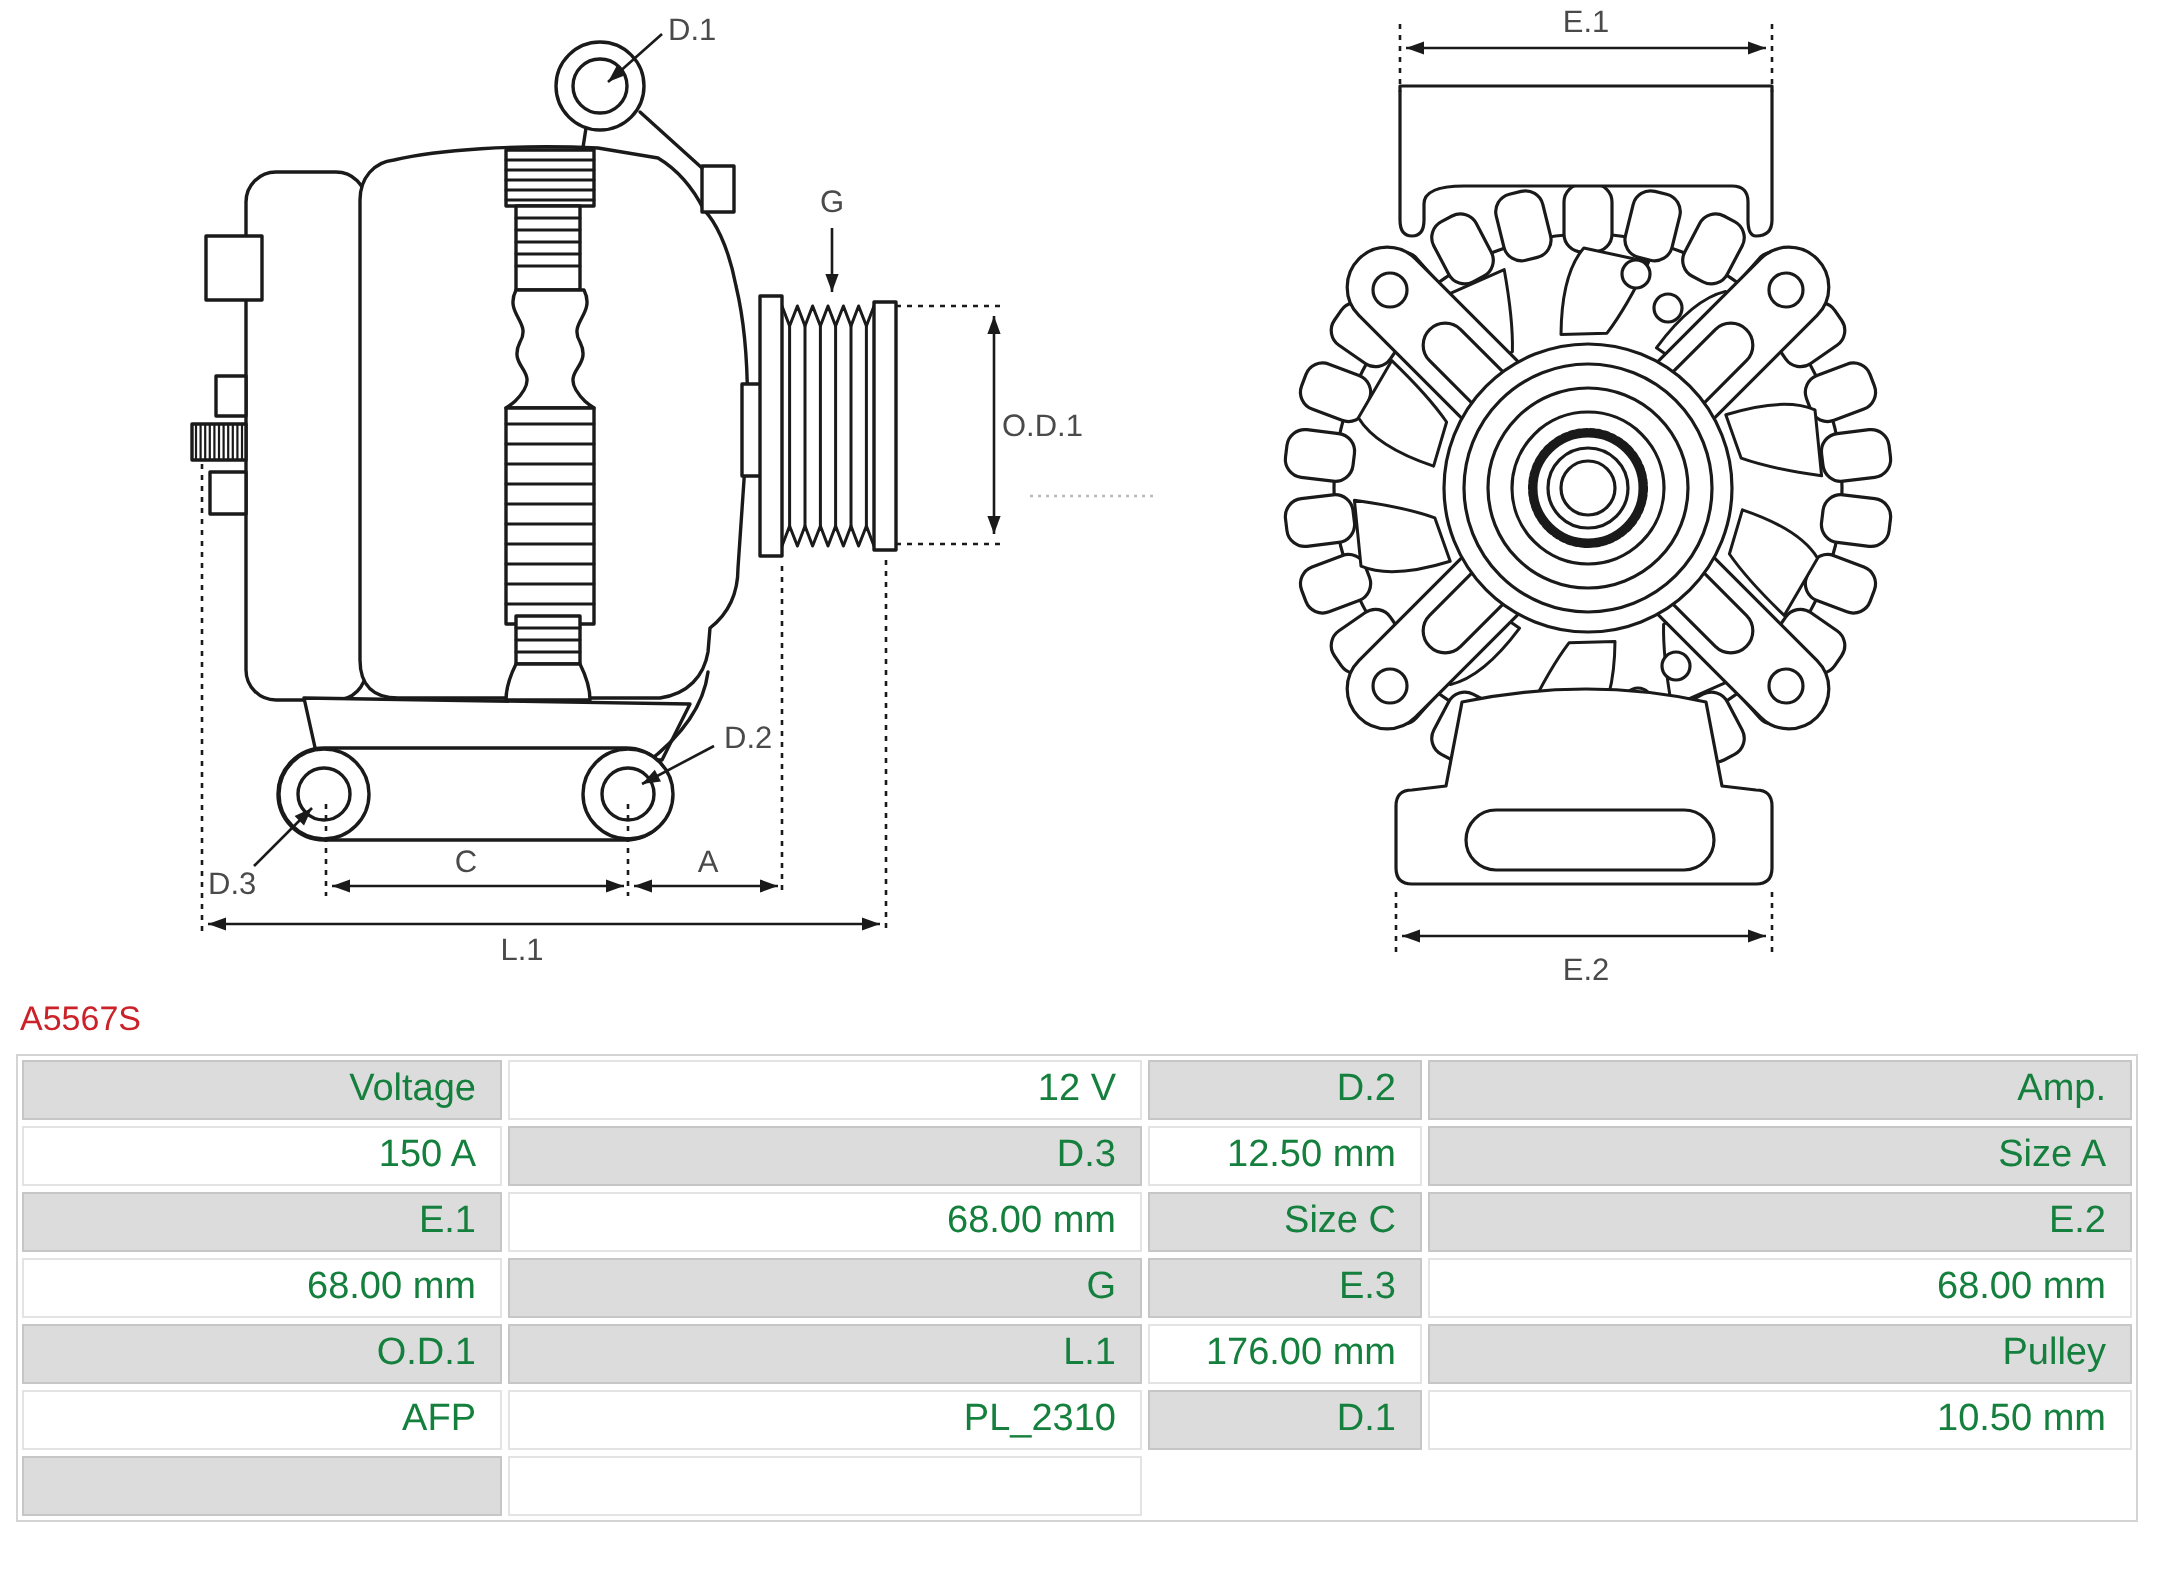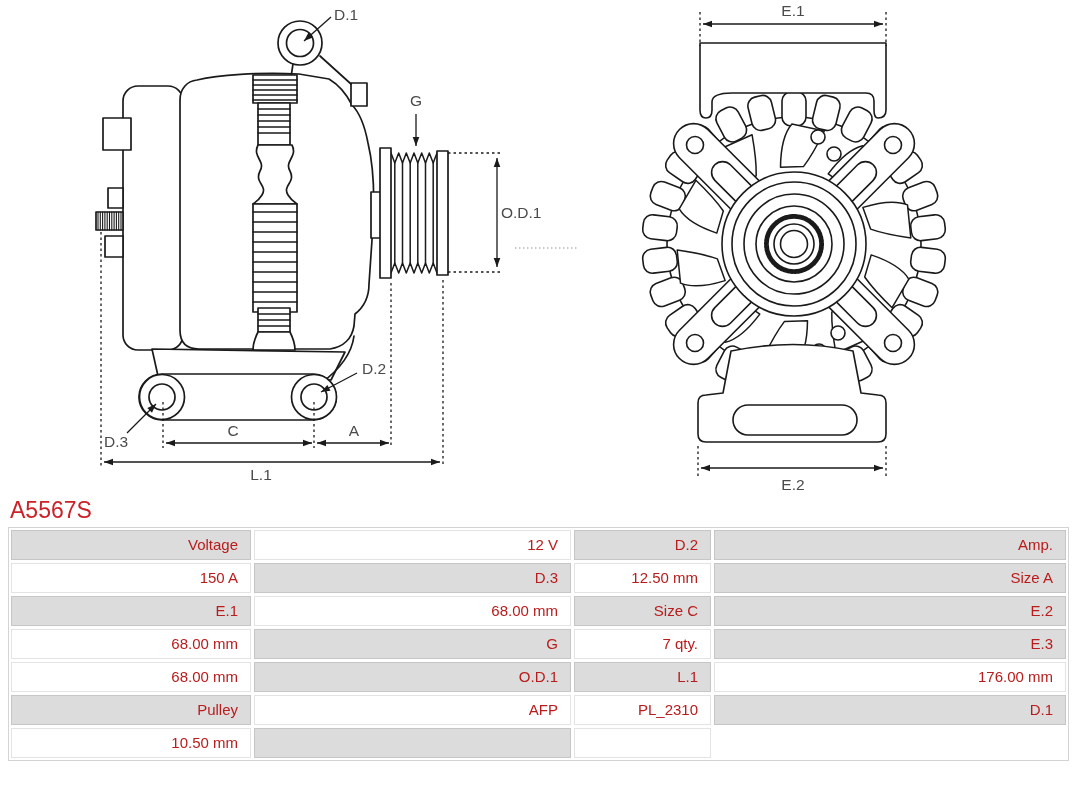--- a/index.html
+++ b/index.html
@@ -1,23 +1,23 @@
 <!DOCTYPE html>
 <html><head>
 <meta charset="utf-8">
 <style>
   html,body{margin:0;padding:0}
   body{width:1080px;height:795px;background:#fff;overflow:hidden;
        font-family:"Liberation Sans",sans-serif}
   #drawing{display:block}
   .dimlabel{font-size:15.5px;fill:#4a4a4a;font-family:"Liberation Sans",sans-serif}
-  .pn{font-size:23px;line-height:24px;margin:3px 0 5px 10px;font-weight:400}
+  .pn{font-size:17px;line-height:24px;margin:3px 0 5px 10px;font-weight:400}
   .spec{margin-left:8px;display:grid;grid-template-columns:240px 317px 137px 352px;
         gap:3px;border:1px solid #d4d4d4;padding:2px;width:max-content;background:#fff}
-  .cell{height:28px;line-height:28px;font-size:15px;color:#b91c1c;
+  .cell{height:28px;line-height:28px;font-size:19px;color:#15803d;
         text-align:right;padding-right:12px;border:1px solid;overflow:hidden}
   .lbl{background:#dcdcdc;border-color:#c6c6c6}
   .val{background:#ffffff;border-color:#e3e3e3}
 </style>
 </head>
 <body>
 
 <svg id="drawing" width="1080" height="495" viewBox="0 0 1080 495">
 
   <g id="side-view" fill="#fff" stroke="#1a1a1a" stroke-width="1.7" stroke-linejoin="round" stroke-linecap="round">
@@ -256,21 +256,20 @@
 
   <div class="cell lbl">Size A</div>
   <div class="cell lbl">E.1</div>
   <div class="cell val">68.00 mm</div>
 
   <div class="cell lbl">Size C</div>
   <div class="cell lbl">E.2</div>
   <div class="cell val">68.00 mm</div>
 
   <div class="cell lbl">G</div>
-  <div class="cell val">7 qty.</div>
   <div class="cell lbl">E.3</div>
   <div class="cell val">68.00 mm</div>
 
   <div class="cell lbl">O.D.1</div>
   <div class="cell lbl">L.1</div>
   <div class="cell val">176.00 mm</div>
 
   <div class="cell lbl">Pulley</div>
   <div class="cell val">AFP</div>
   <div class="cell val">PL_2310</div>

